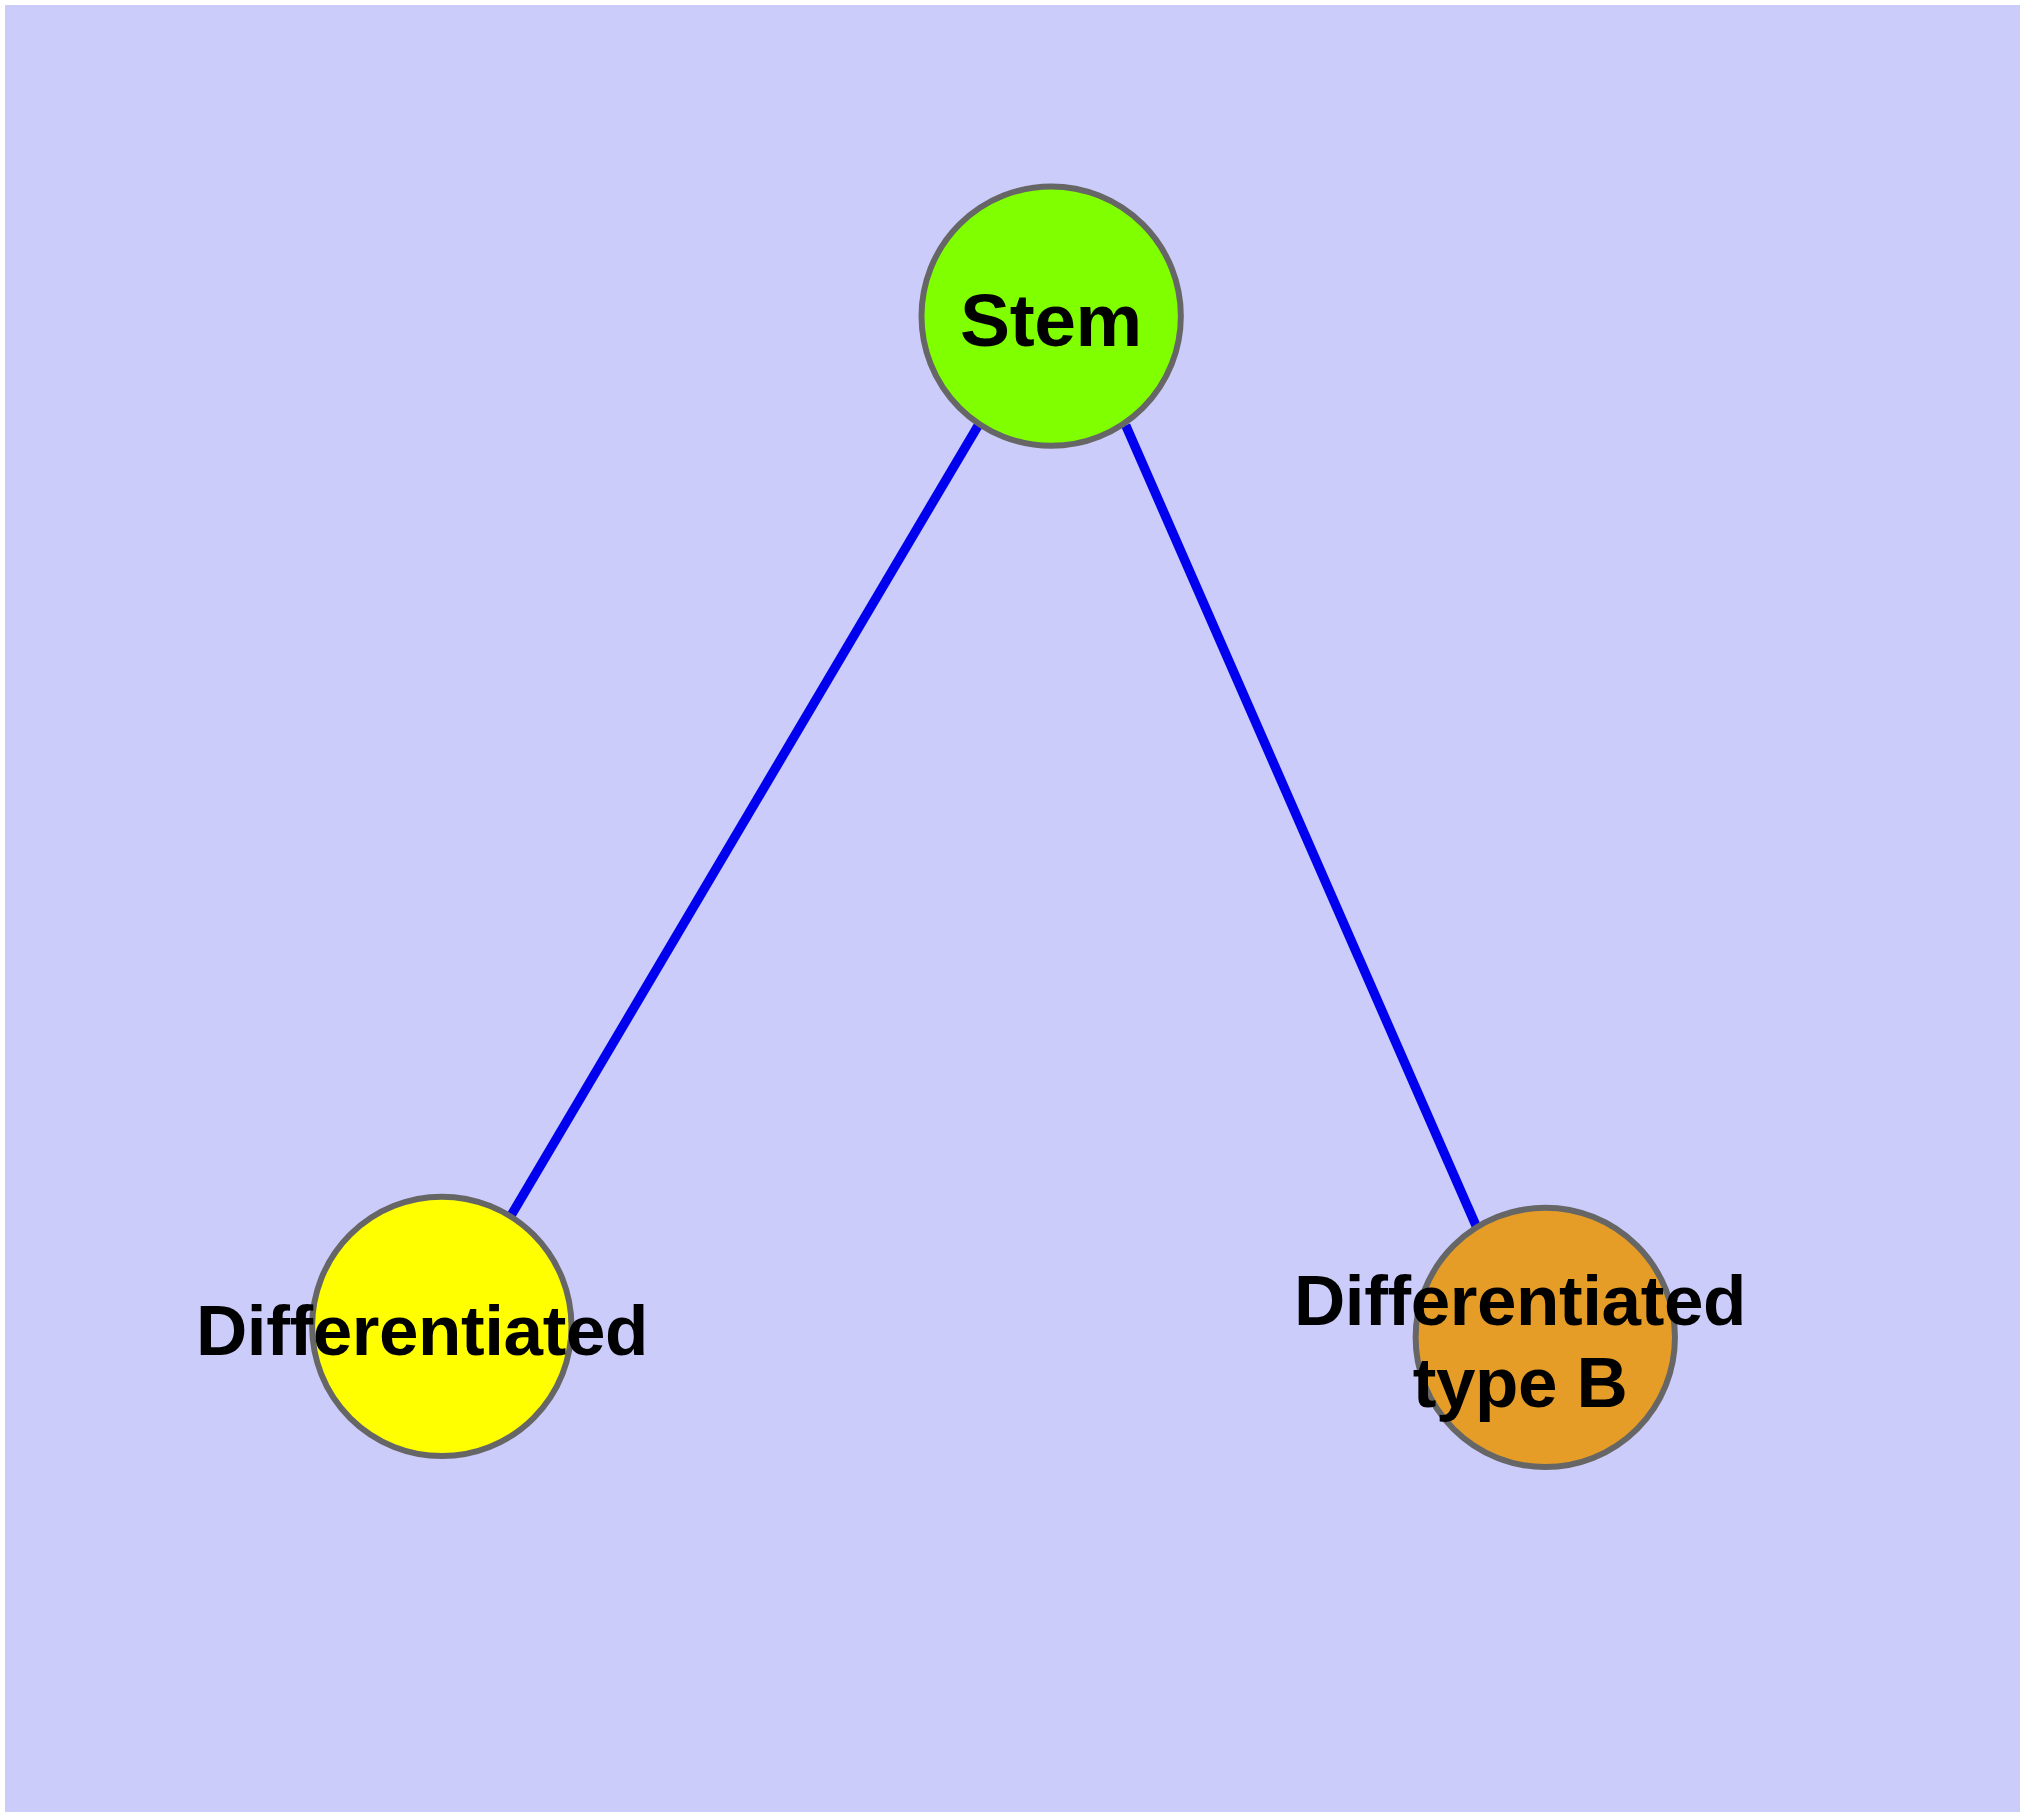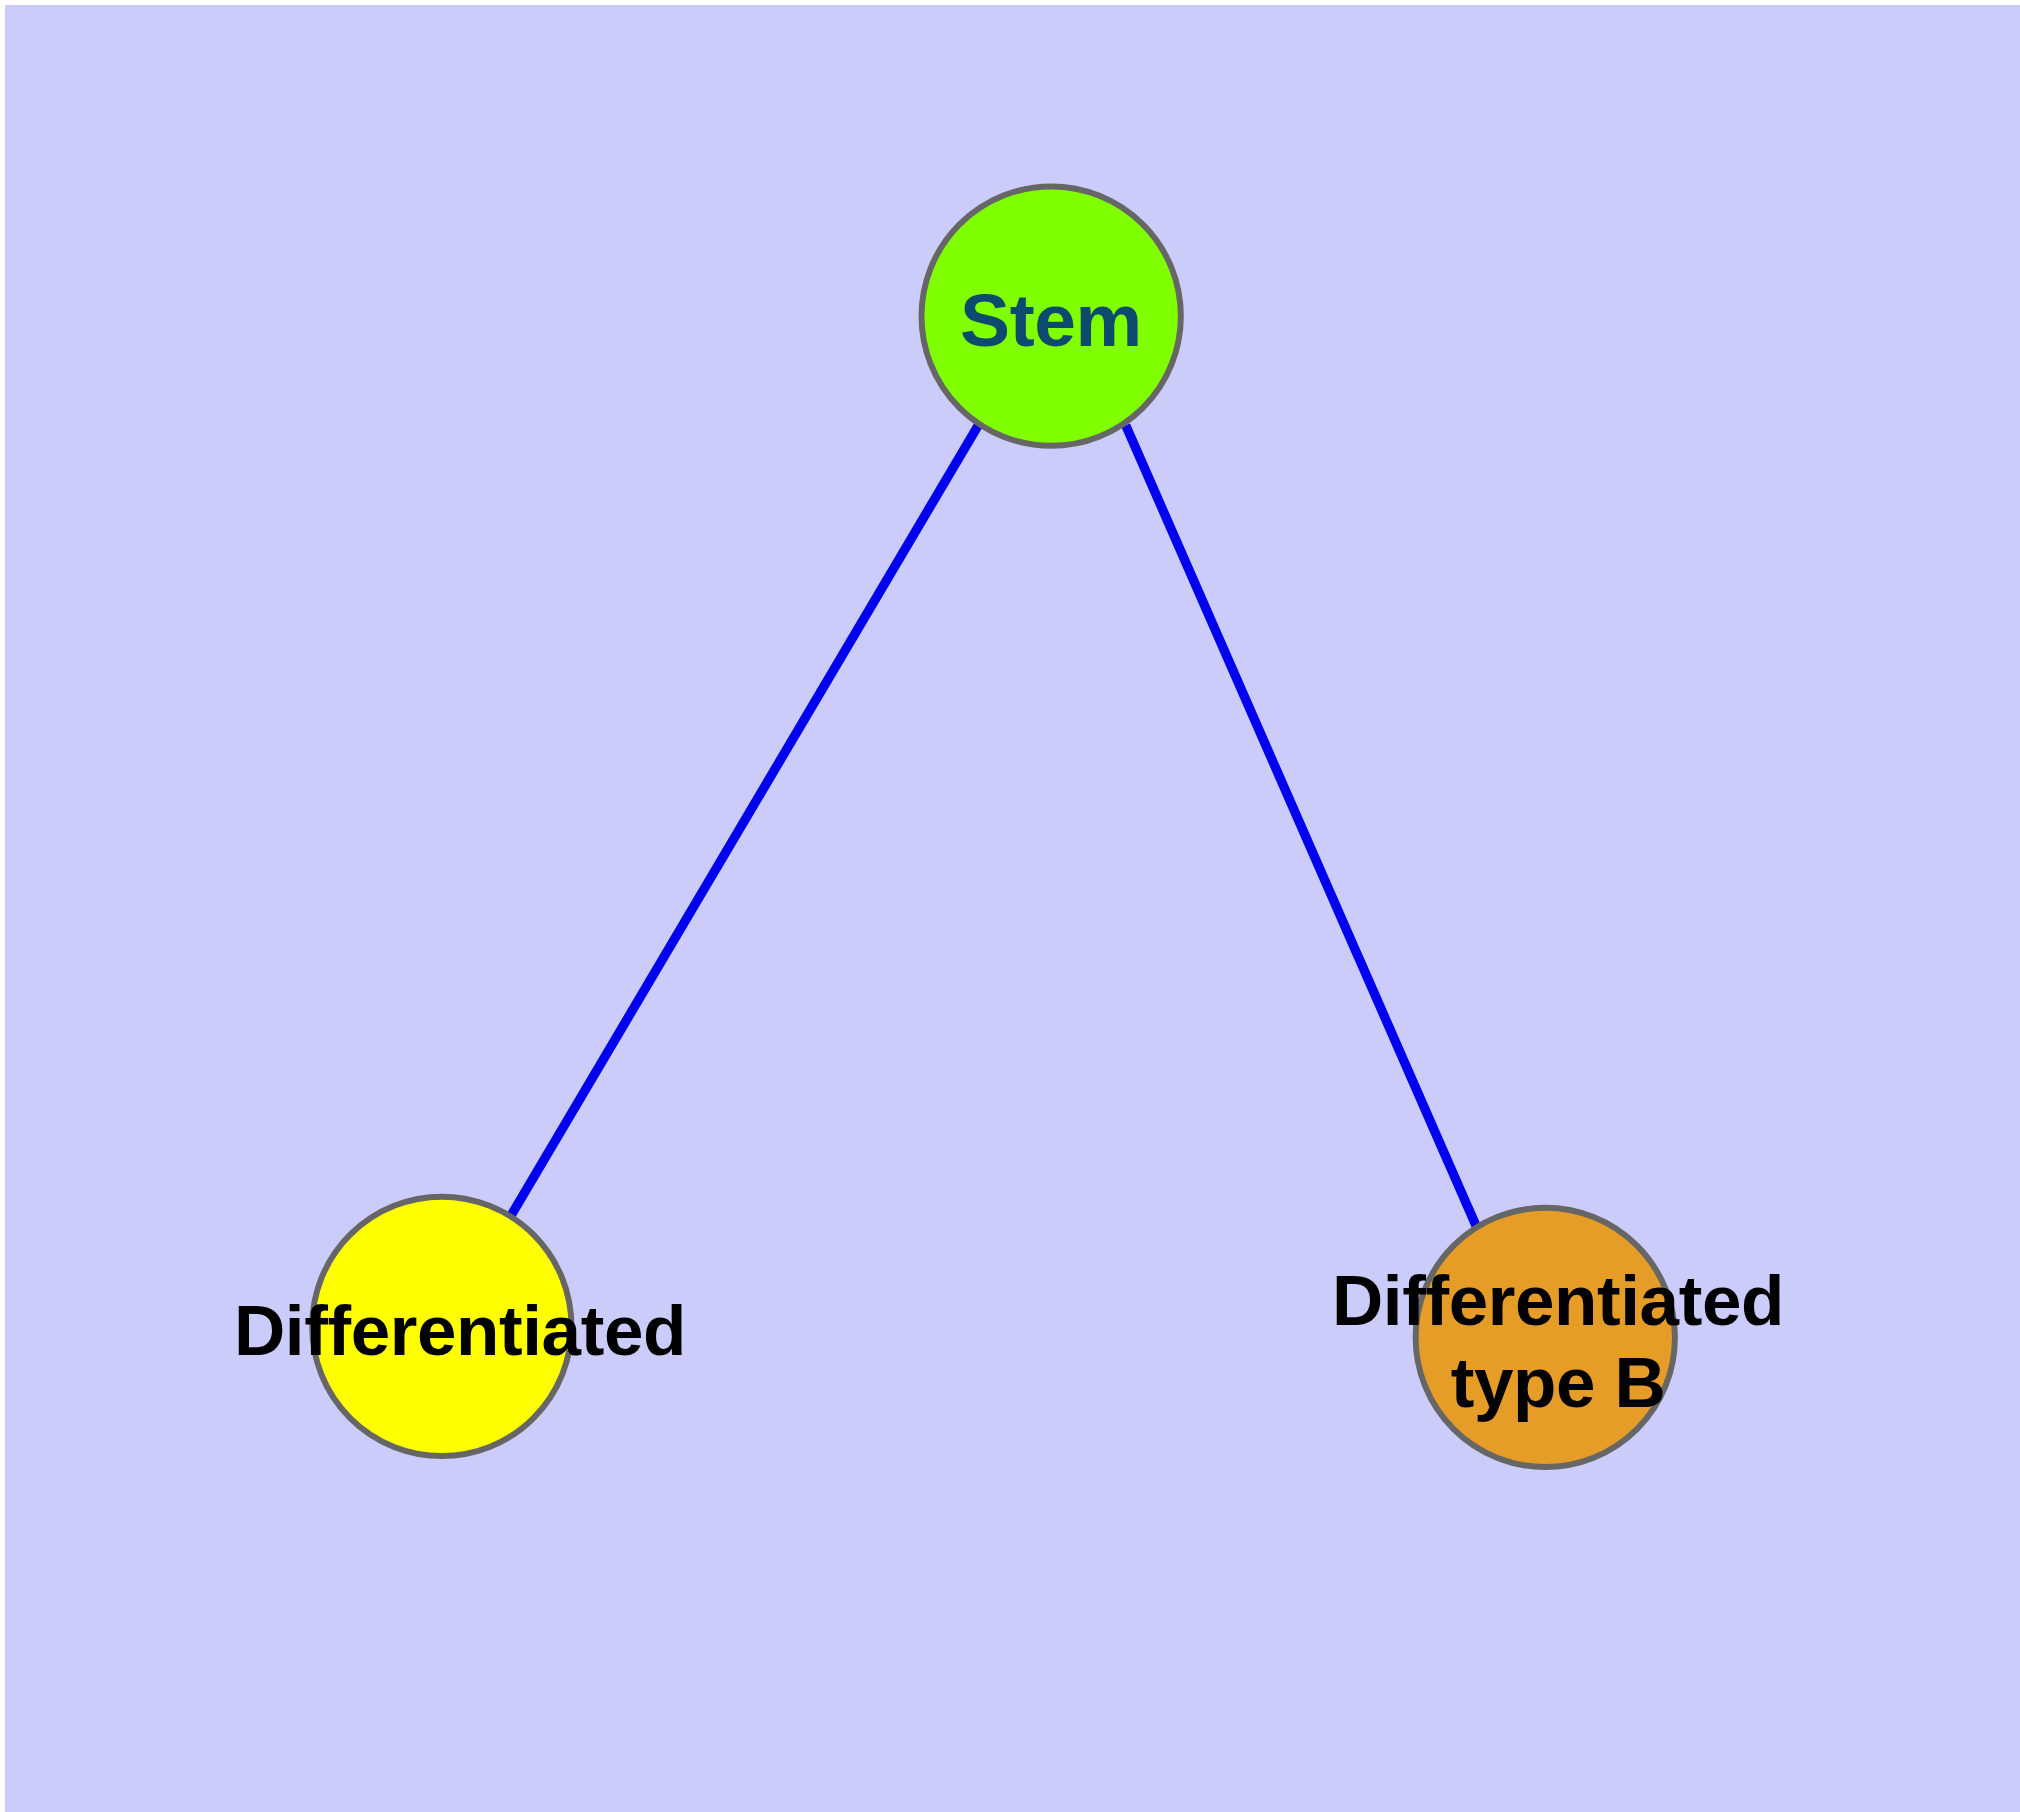--- a/index.html
+++ b/index.html
@@ -53,42 +53,41 @@
     pointer-events: none;
   }
   .node-label .lbl-line {
     display: block;
   }
   #label-stem {
     font-size: 75px;
   }
   #label-type-a, #label-type-b {
     font-size: 71px;
-    margin-left: 38px;
   }
 </style>
 </head>
 <body>
 
 <div id="stage">
   <div id="canvas" style="background: rgb(204, 204, 250);"></div>
 
   <svg id="graph-svg" viewBox="0 0 2384 2138" aria-hidden="true">
     <g>
       <line class="edge-line" x1="1155" y1="500" x2="601" y2="1437" stroke="#0000ee" stroke-width="11"></line>
       <line class="edge-line" x1="1328" y1="502" x2="1742" y2="1448" stroke="#0000ee" stroke-width="11"></line>
     </g>
     <g>
       <circle class="node-circle" cx="1240" cy="373" r="153" fill="#80ff00" stroke-width="7" stroke="#666666"></circle>
       <circle class="node-circle" cx="521" cy="1565" r="153" fill="#ffff00" stroke-width="7" stroke="#666666"></circle>
       <circle class="node-circle" cx="1823" cy="1578" r="153" fill="#e59d28" stroke-width="7" stroke="#666666"></circle>
     </g>
   </svg>
 
-  <div class="node-label" id="label-stem" style="left: 1051px; top: 320px; color: #0c4a6e;">
+  <div class="node-label" id="label-stem" style="left: 1051px; top: 320px; color: #000000;">
     <span class="lbl-line">Stem</span>
   </div>
 
   <div class="node-label" id="label-type-a" style="left: 422px; top: 1331px; color: rgb(0, 0, 0);">
     <span class="lbl-line">Differentiated</span>
   </div>
 
   <div class="node-label" id="label-type-b" style="left: 1520px; top: 1342px; color: rgb(0, 0, 0);">
     <span class="lbl-line">Differentiated</span>
     <span class="lbl-line">type B</span>

